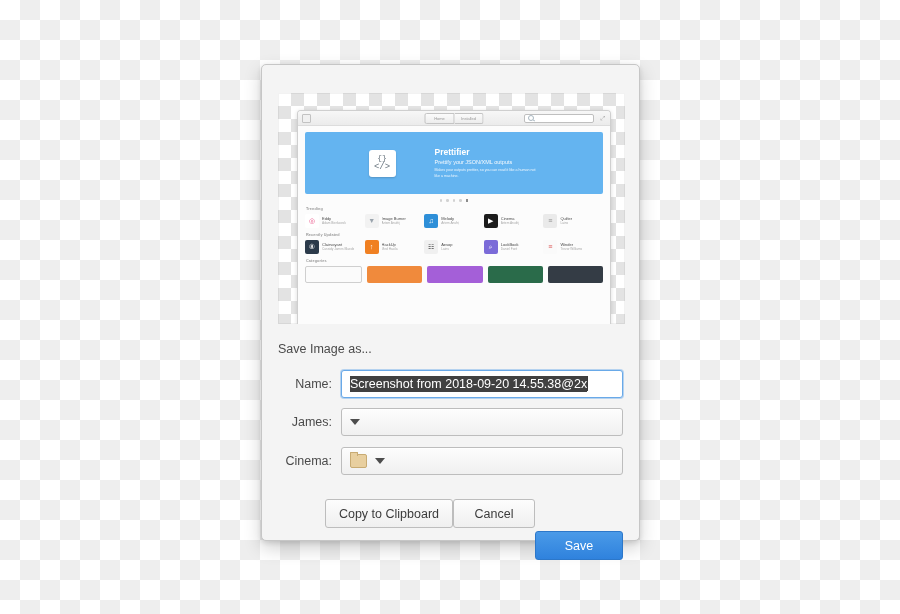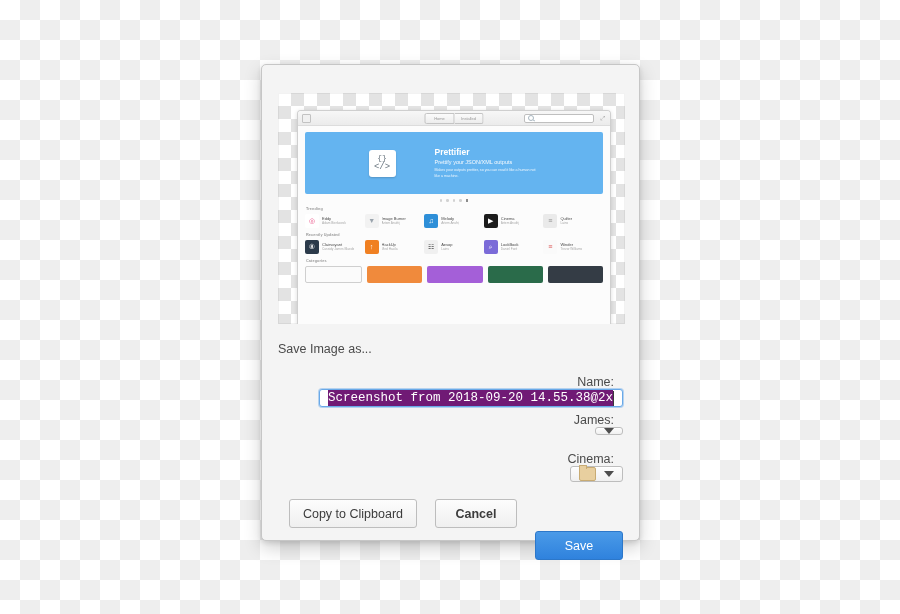--- a/index.html
+++ b/index.html
@@ -222,22 +222,21 @@
     font-size: 12.5px;
     font-weight: normal;
     color: #4a4a4a;
   }
   .form-row {
     position: absolute;
     left: 16px;
     right: 16px;
     height: 17px;
     display: flex;
-    align-items: flex-end;
-    flex-direction: column;
+    align-items: center;
   }
   .row-name   { top: 310px; }
   .row-format { top: 348px; }
   .row-folder { top: 387px; }
 
   .row-label {
     width: 54px;
     text-align: right;
     font-size: 12.5px;
     color: #4b4b4b;
@@ -256,25 +255,24 @@
     align-items: center;
     padding: 0 8px;
     font-size: 12.5px;
     color: #3a3a3a;
   }
   .field.focused {
     border-color: #69a9e8;
     box-shadow: 0 0 0 1px rgba(105,169,232,0.45);
   }
   .sel-text {
-    background: #701a75;
+    background: #404040;
     color: #ffffff;
     padding: 1px 0;
     white-space: nowrap;
-    font-family: Liberation Mono, monospace;
   }
   .caret {
     width: 1px;
     height: 15px;
     background: #3a3a3a;
     margin-left: 0px;
   }
 
   .combo {
     flex: 1;
@@ -318,21 +316,21 @@
     border-radius: 1px 1px 0 0;
   }
 
   
   .btn-row {
     position: absolute;
     left: 16px;
     right: 16px;
     top: 434px;
     display: flex;
-    gap: 18px;
+    gap: 0;
     justify-content: flex-end;
   }
   .btn {
     height: 29px;
     border-radius: 3px;
     border: 1px solid #bdbdbd;
     background: linear-gradient(#fdfdfd, #efefef);
     font-size: 12.5px;
     color: #3c3c3c;
     display: flex;
@@ -344,21 +342,21 @@
     cursor: default;
   }
   .btn.primary {
     background: linear-gradient(#4a9ae8, #2f82dd);
     border-color: #2c77c9;
     color: #ffffff;
     min-width: 88px;
     margin-top: 32px;
   }
   .btn-copy { min-width: 0; }
-  .btn-cancel { min-width: 82px; font-weight: bold; }
+  .btn-cancel { min-width: 82px; }
 </style>
 </head>
 <body>
 
 <div class="dialog">
 
   <div class="preview-wrap">
     <div class="shot-window">
 
       <div class="shot-toolbar">

